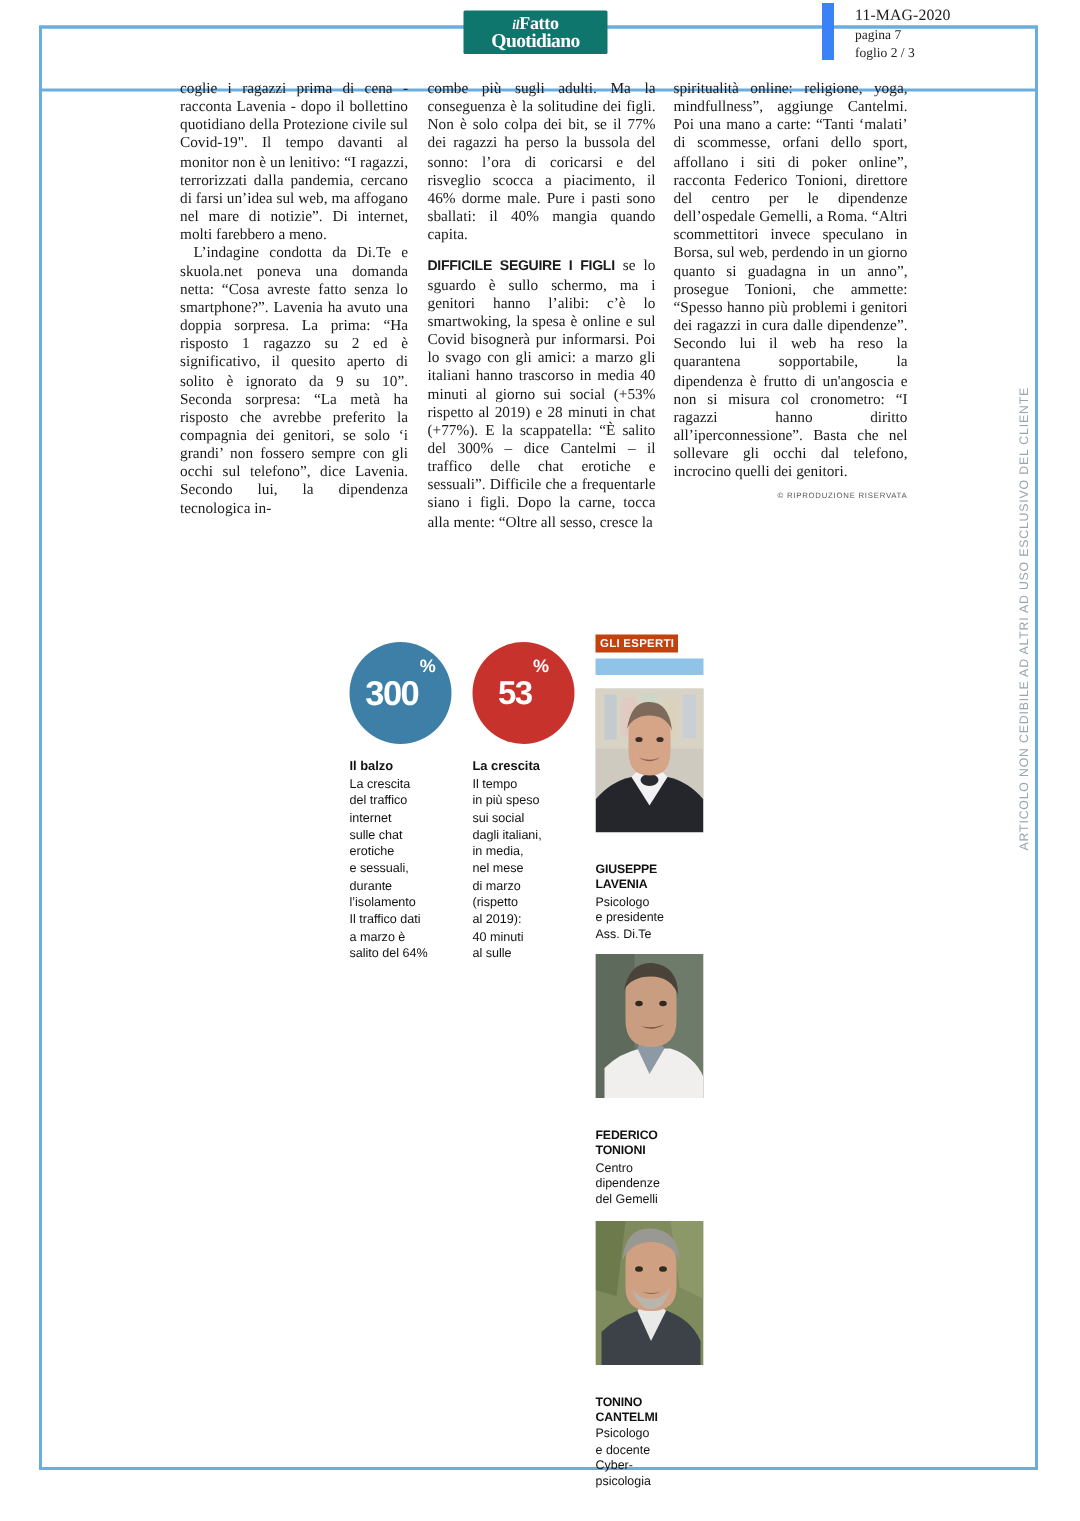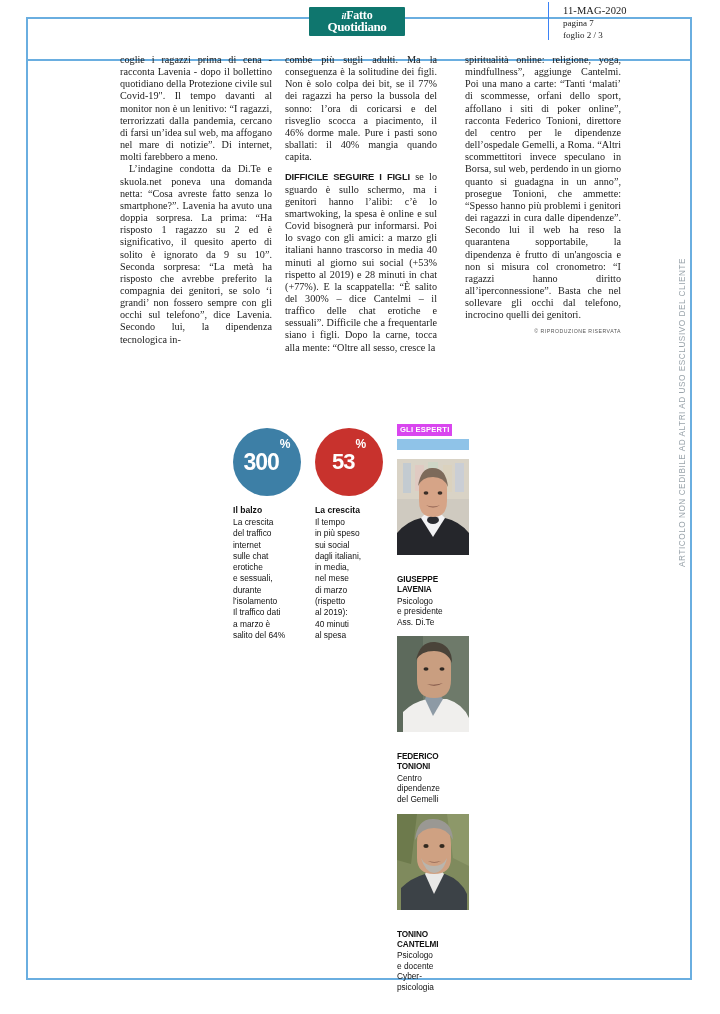--- a/index.html
+++ b/index.html
@@ -10,34 +10,34 @@
   .header-row{position:absolute;left:26px;top:17px;width:666px;height:44px;border:2px solid #6aaee0;box-sizing:border-box;}
 
   
   .masthead{position:absolute;left:305px;top:4px;width:104px;height:34px;display:flex;align-items:center;justify-content:center;}
   .logo-box{background:#0f766e;width:96px;height:29px;border-radius:1px;position:relative;display:flex;flex-direction:column;align-items:center;justify-content:center;line-height:1;}
   .logo-l1{color:#fff;font-family:"Liberation Serif",serif;font-size:12px;font-weight:bold;letter-spacing:-.2px;margin-bottom:-1px;}
   .logo-l1 .il{font-size:9px;font-style:italic;}
   .logo-l2{color:#fff;font-family:"Liberation Serif",serif;font-size:13px;font-weight:bold;letter-spacing:-.4px;}
 
   
-  .datebox{position:absolute;left:548px;top:2px;width:116px;height:38px;border-left:1px solid #3b82f6;box-sizing:border-box;padding:2px 0 0 14px;}
+  .datebox{position:absolute;left:548px;top:2px;width:116px;height:38px;border-left:8px solid #3b82f6;box-sizing:border-box;padding:2px 0 0 14px;}
   .datebox .d1{font-size:10.5px;letter-spacing:.1px;line-height:13px;}
   .datebox .d2,.datebox .d3{font-size:9px;line-height:12px;color:#222;}
 
   
   .watermark{position:absolute;left:678px;top:258px;height:420px;width:14px;}
   .watermark span{display:block;writing-mode:vertical-rl;transform:rotate(180deg);font-family:"Liberation Sans",sans-serif;font-size:8.2px;letter-spacing:.55px;color:#9aa4ab;white-space:nowrap;}
 
   
   .cols{position:absolute;left:120px;top:54px;width:500px;}
   .col{position:absolute;top:0;width:152px;}
   .col1{left:0;}
   .col2{left:165px;}
-  .col3{left:329px;width:156px;margin-left:16px;}
+  .col3{left:329px;width:156px;}
 
   .col p{margin:0;font-family:"Liberation Serif",serif;font-size:10.2px;line-height:12.15px;text-align:justify;text-justify:inter-word;hyphens:none;}
   .col p+p{text-indent:9px;}
   .col p.noind{text-indent:0;}
   .lead{font-family:"Liberation Sans",sans-serif;font-weight:bold;font-size:9.4px;letter-spacing:-.2px;}
   .riprod{margin-top:7px;text-align:right;font-family:"Liberation Sans",sans-serif;font-size:5.2px;letter-spacing:.5px;color:#555;}
 
   
   .info{position:absolute;left:233px;top:428px;width:160px;}
   .stat{position:absolute;top:0;width:70px;}
@@ -48,21 +48,21 @@
   .circle.red{background:#c8322d;}
   .cval{font-size:23px;letter-spacing:-1px;line-height:1;}
   .cpct{font-size:12px;margin-left:1px;align-self:flex-start;margin-top:9px;}
   .circle.red .cval{font-size:22px;}
   .stat-title{margin-top:9px;font-family:"Liberation Sans",sans-serif;font-weight:bold;font-size:8.6px;line-height:11px;color:#111;}
   .stat-desc{margin-top:1px;font-family:"Liberation Sans",sans-serif;font-size:8.4px;line-height:11.3px;color:#111;}
   .stat-desc span{display:block;}
 
   
   .experts{position:absolute;left:397px;top:418px;width:72px;}
-  .exp-head{background:#d946ef;color:#fff;font-family:"Liberation Sans",sans-serif;font-weight:bold;font-size:7.6px;letter-spacing:.2px;padding:1.5px 3px;display:inline-block;}
+  .exp-head{background:#c2410c;color:#fff;font-family:"Liberation Sans",sans-serif;font-weight:bold;font-size:7.6px;letter-spacing:.2px;padding:1.5px 3px;display:inline-block;}
   .exp-bar{height:11px;background:#8fc3e8;margin-top:3px;width:100%;}
   .expert{margin-top:9px;}
   .expert:first-of-type{margin-top:7px;}
   .photo{width:72px;height:96px;position:relative;overflow:hidden;background:#c9c9c4;}
   .photo svg{display:block;width:100%;height:100%;}
   .exp-name{margin-top:20px;font-family:"Liberation Sans",sans-serif;font-weight:bold;font-size:8.2px;line-height:10px;letter-spacing:-.1px;color:#111;}
   .exp-role{margin-top:.5px;font-family:"Liberation Sans",sans-serif;font-size:8.3px;line-height:10.6px;color:#111;}
   .exp-role span{display:block;}
 </style>
 </head>
@@ -140,21 +140,21 @@
       <span>Il tempo</span>
       <span>in più speso</span>
       <span>sui social</span>
       <span>dagli italiani,</span>
       <span>in media,</span>
       <span>nel mese</span>
       <span>di marzo</span>
       <span>(rispetto</span>
       <span>al 2019):</span>
       <span>40 minuti</span>
-      <span>al spesa</span>
+      <span>al sulle</span>
     </div>
   </div>
 
 </div>
 
 <div class="experts">
   <div>
     <span class="exp-head">GLI ESPERTI</span>
   </div>
   <div class="exp-bar"></div>

